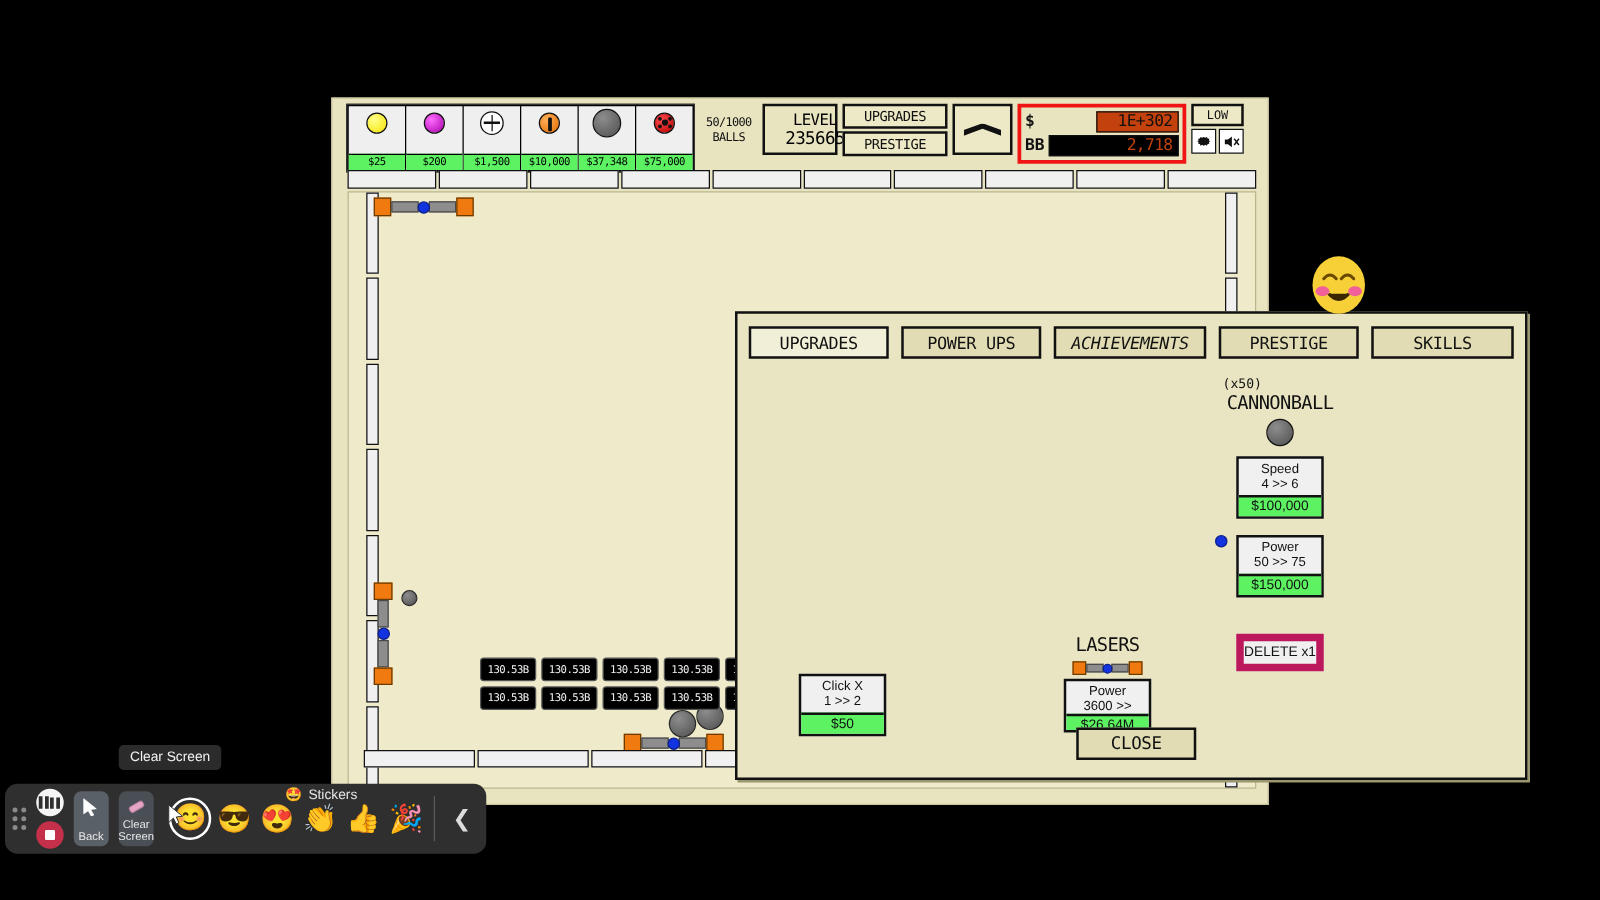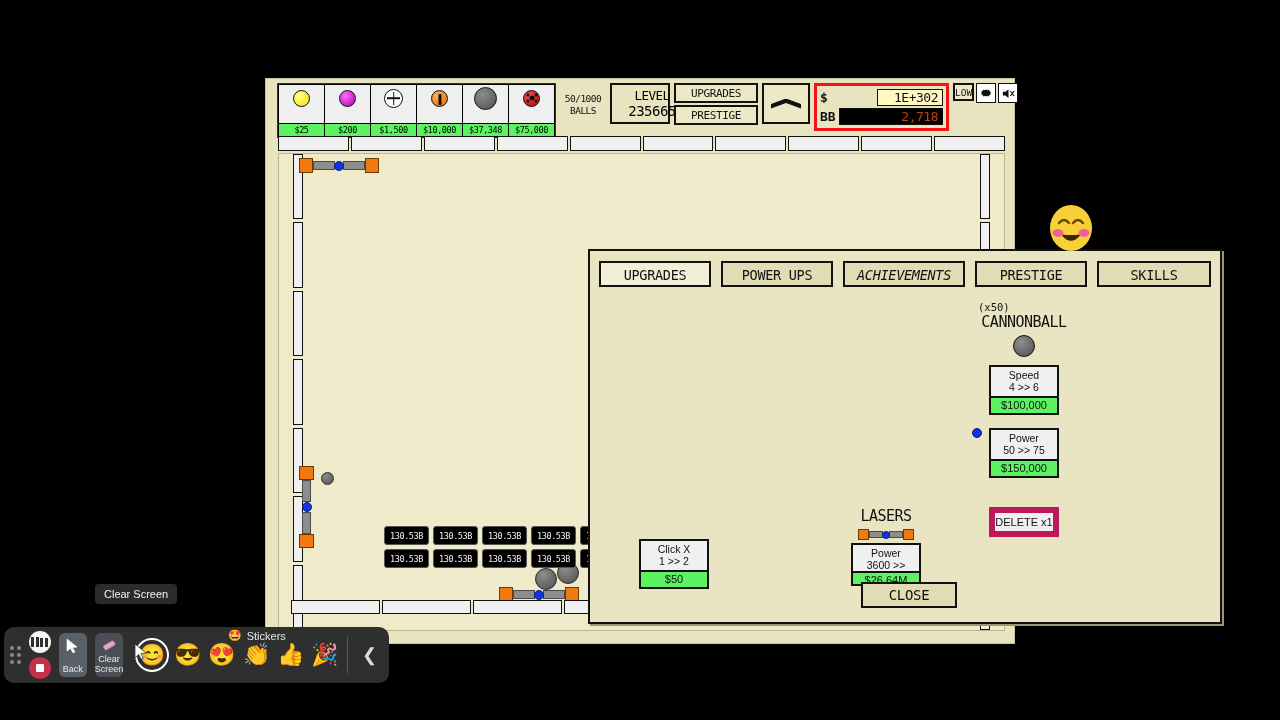--- a/index.html
+++ b/index.html
@@ -94,24 +94,24 @@
   }
   .money-row { display:flex; align-items:center; gap:3px; }
   .money-row .tag {
     font-family: "DejaVu Sans Mono", monospace; font-weight: bold; font-size: 13px; width: 16px; color:#111;
   }
   .money-row .val {
     flex: 1; text-align: right; padding-right: 4px;
     font-family: "DejaVu Sans Mono", monospace; font-size: 13px;
     border: 1px solid #111; letter-spacing: -0.5px;
   }
-  .money-row .val.cash { background: #fef9c3; color: #111; margin-left: 38px; }
+  .money-row .val.cash { background: #c2410c; color: #111; margin-left: 38px; }
   .money-row .val.bb { background: #000; color: #c2410c; }
 
-  .right-ctl { display:flex; flex-direction:row; gap:2px; width: 42px; }
+  .right-ctl { display:flex; flex-direction:column; gap:2px; width: 42px; }
   .right-ctl .low {
     border: 2px solid #111; background:#ede9c7; font-family:"DejaVu Sans Mono", monospace;
     font-size: 9.5px; text-align:center; height: 18px; line-height: 15px; cursor:pointer; color:#111;
   }
   .icon-row { display:flex; gap:2px; }
   .icon-box { width: 20px; height: 20px; border:1px solid #111; background:#fff;
     display:flex; align-items:center; justify-content:center; cursor:pointer; }
 
   
   .brick-row {
@@ -201,21 +201,21 @@
   }
 
   
   .sticker-big {
     position:absolute; left: 781px; top: 125px; width: 48px; height: 48px;
     font-size: 44px; line-height: 48px; text-align:center; user-select:none;
   }
 
   
   .tooltip {
-    position:absolute; left: 95px; top: 584px;
+    position:absolute; left: 95px; top: 596px;
     background:#2b2b2b; color:#f2f2f2; font-size:11px; padding: 4px 9px;
     border-radius: 4px;
   }
   .toolbar {
     position:absolute; left: 4px; top: 627px; width: 385px; height: 56px;
     background:#2f2f2f; border-radius: 10px; display:flex; align-items:center; padding: 0 6px; gap: 8px;
   }
   .grip { width:14px; display:grid; grid-template-columns: 4px 4px; gap:3px; }
   .grip i { width:4px; height:4px; background:#8a8a8a; border-radius:50%; display:block; }
   .rec-col { display:flex; flex-direction:column; gap:4px; align-items:center; }

